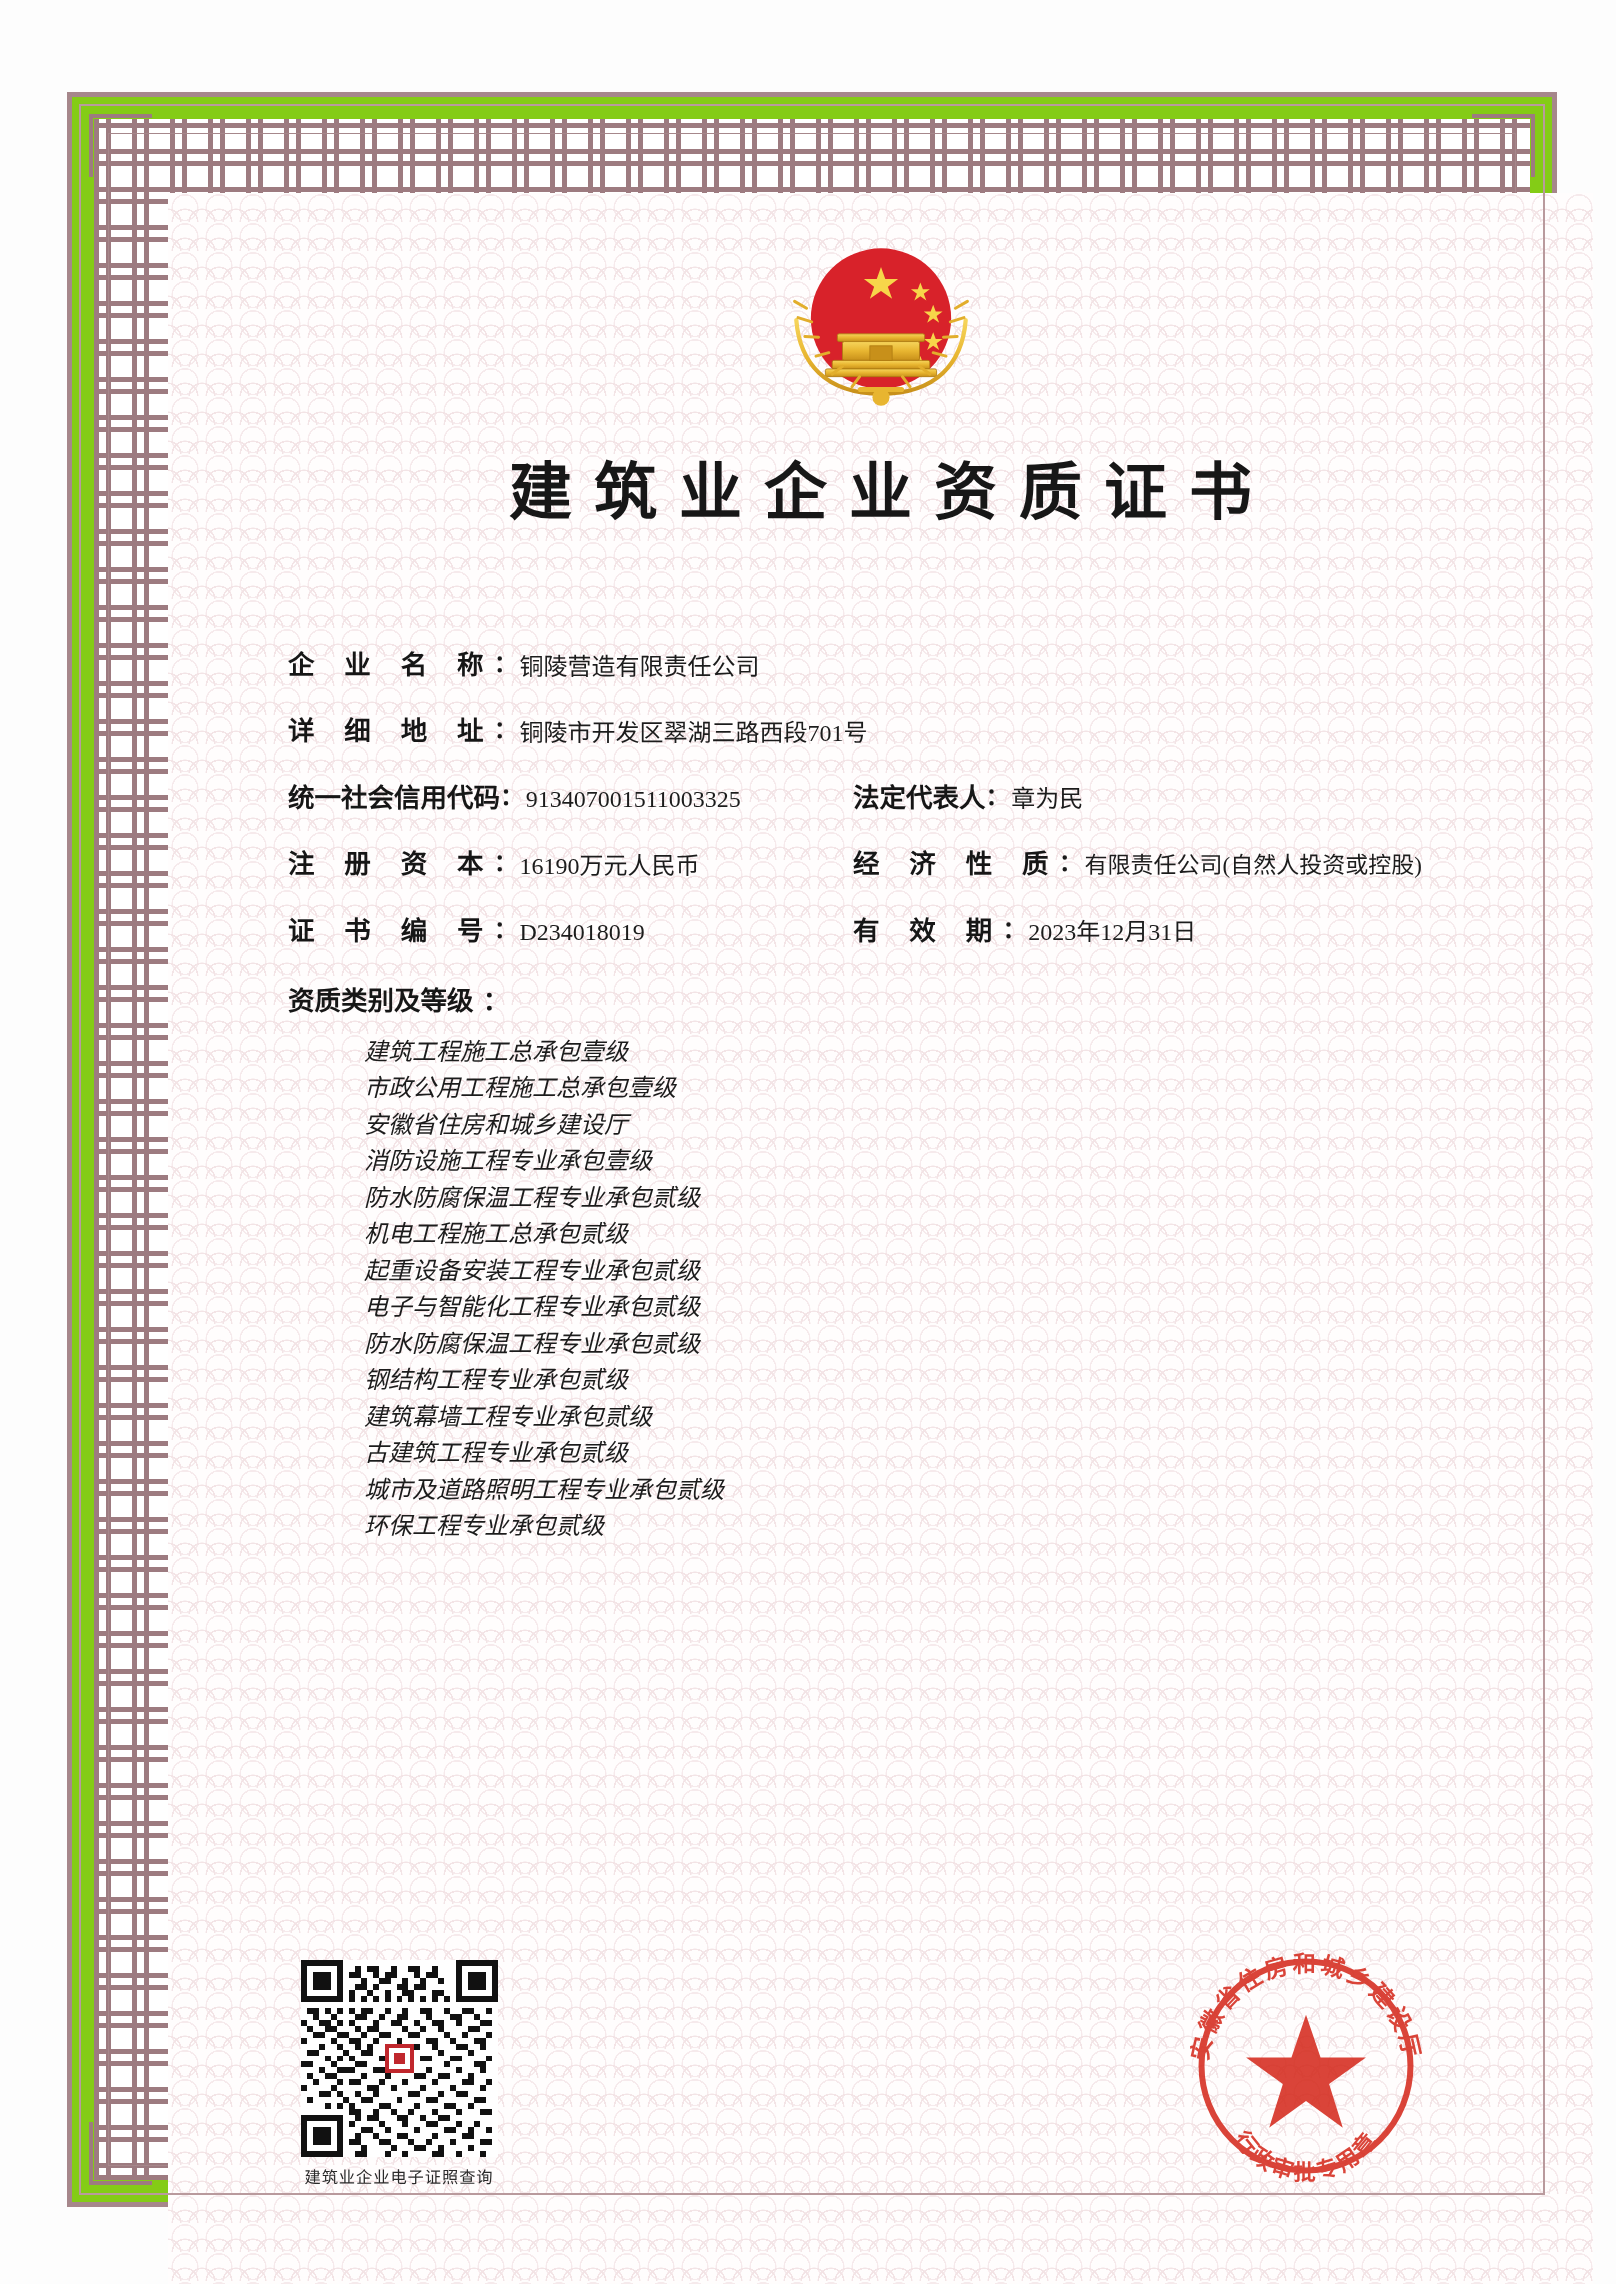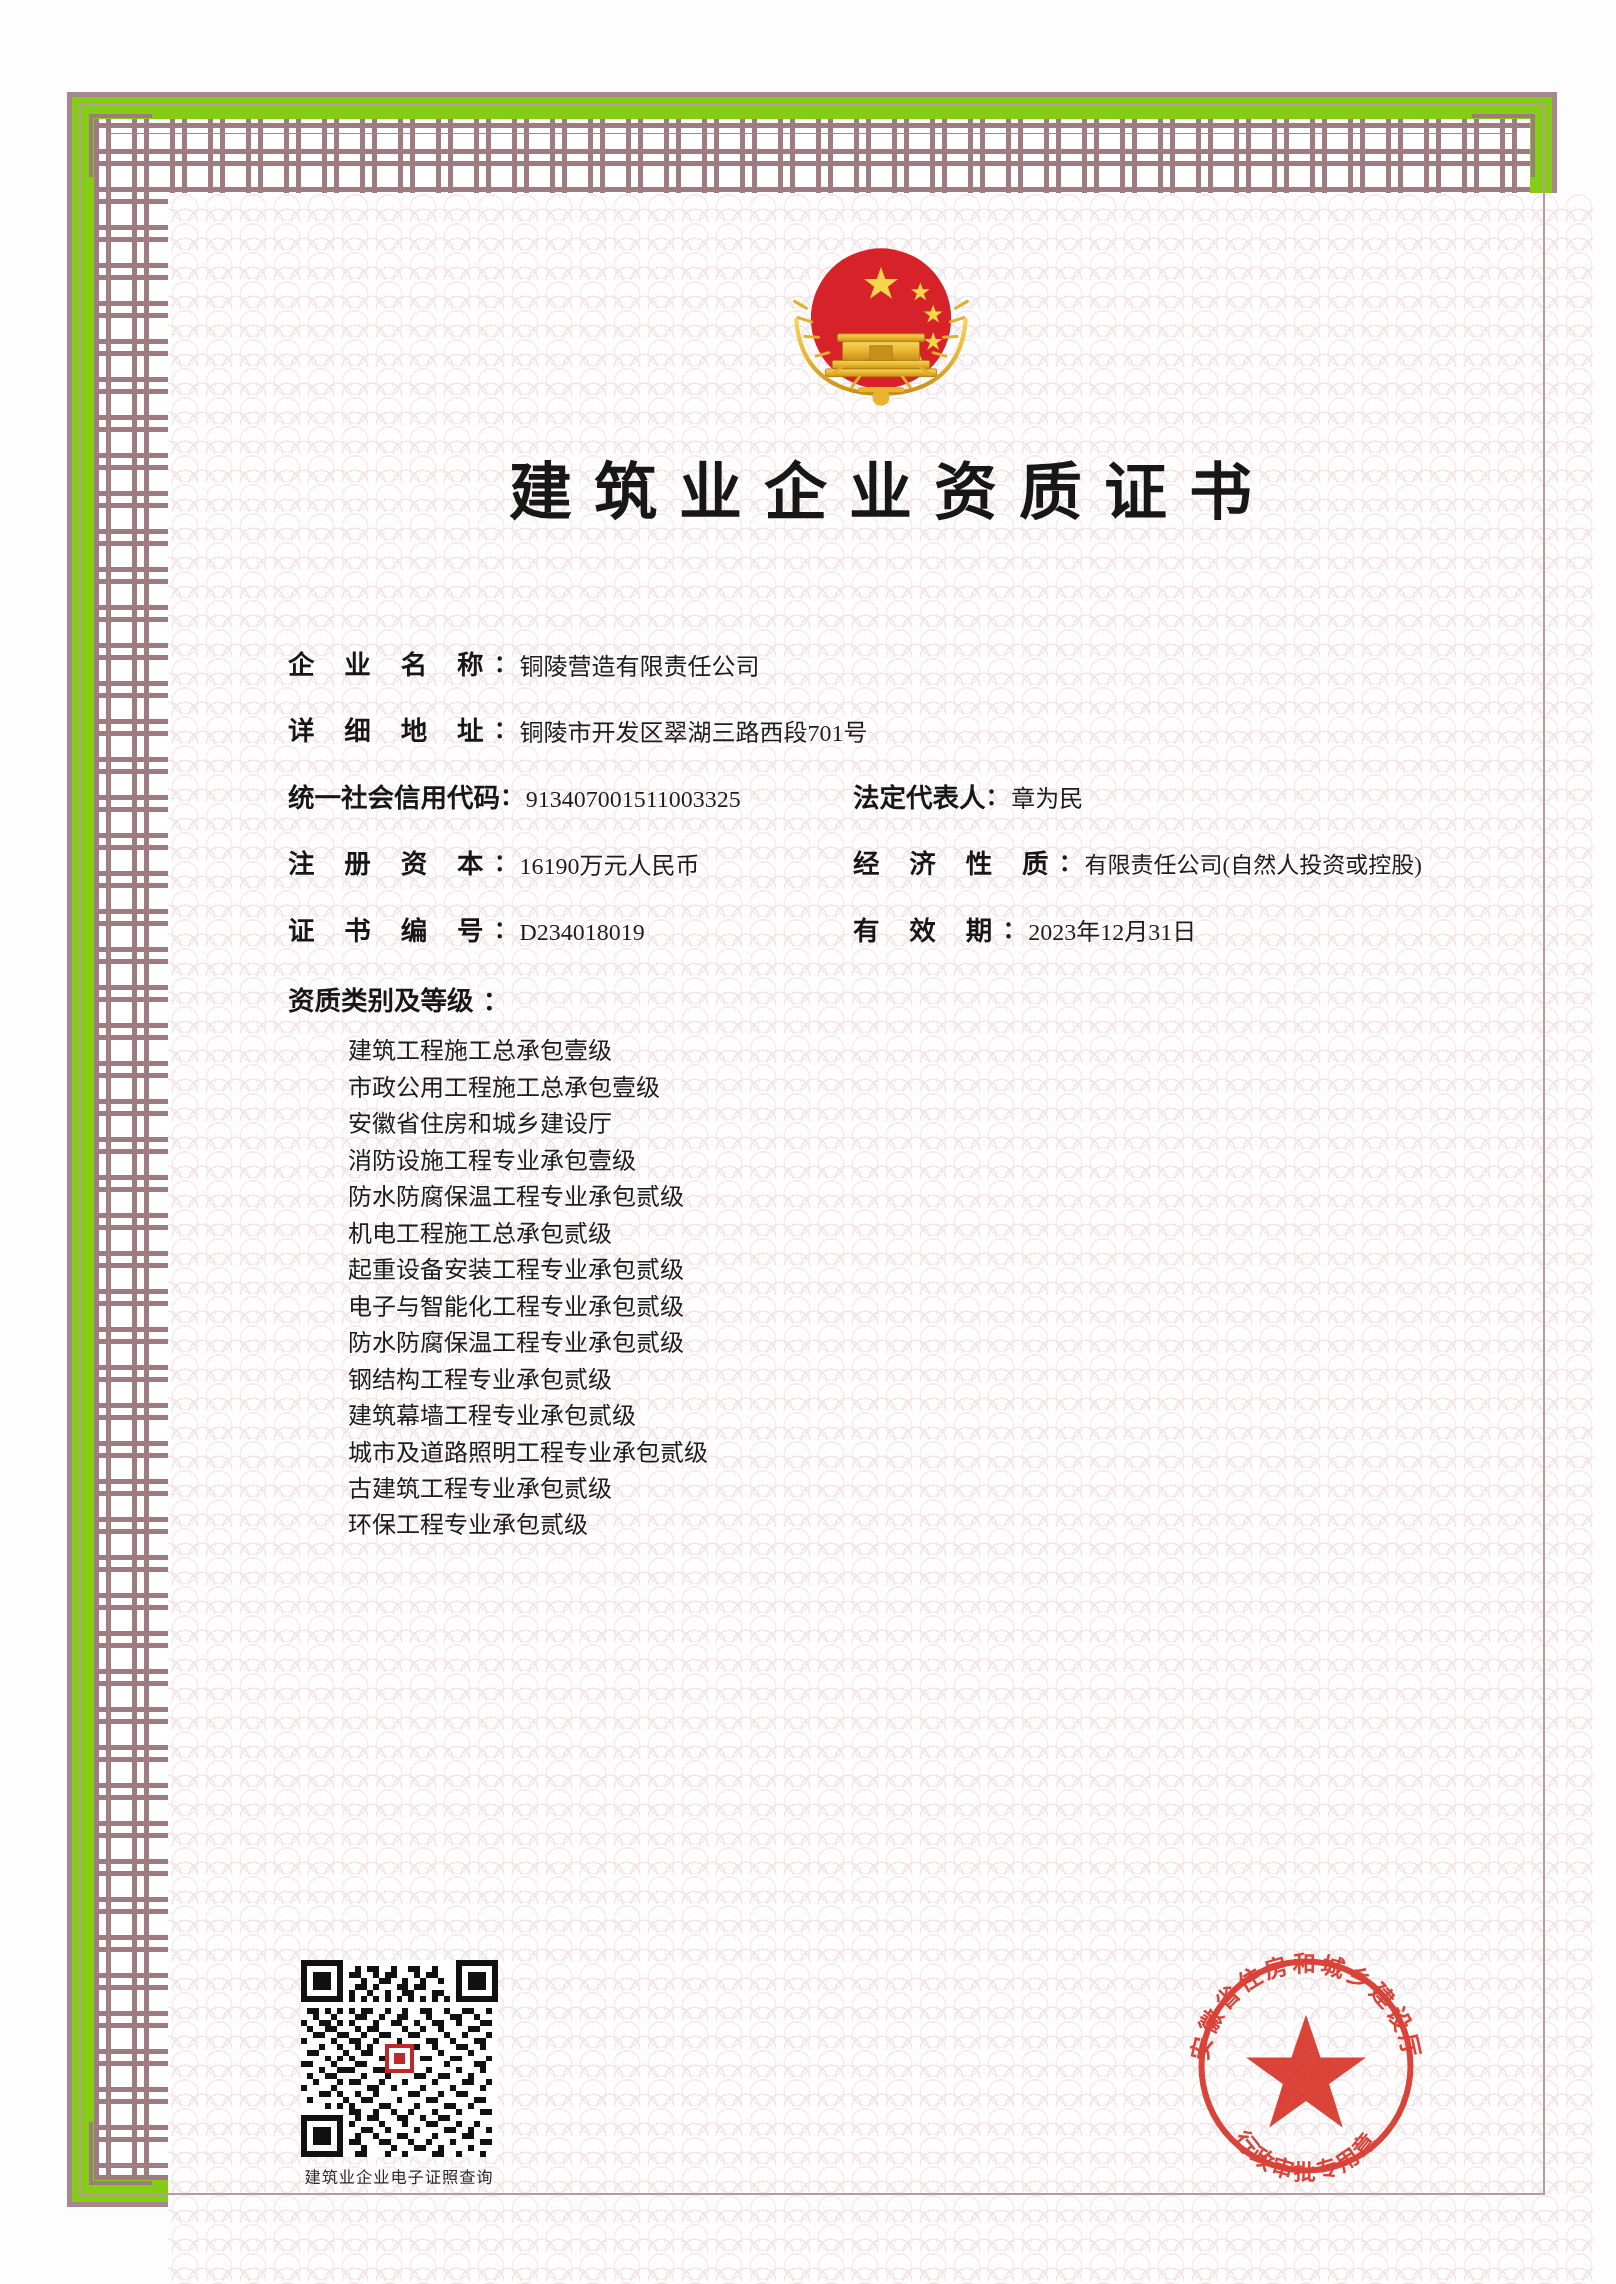--- a/index.html
+++ b/index.html
@@ -171,23 +171,24 @@
 
   .qual-title {
     font-size: 26.5px;
     font-weight: 700;
     color: #161616;
     margin-top: 13.7px;
     margin-bottom: 15.4px;
     font-family: "DejaVu Sans", "Liberation Sans", sans-serif;
   }
   .qual-list {
-    margin: 0;
+    margin: 16px;
     padding: 0 0 12px 60px;
     list-style: none;
+    font-style: italic;
   }
   .qual-list li {
     font-size: 24px;
     line-height: 1.52;
     color: #1c1c1c;
     font-family: "Liberation Serif", "DejaVu Serif", serif;
   }
 
   
   .qr-block {
@@ -381,22 +382,22 @@
           <li>市政公用工程施工总承包壹级</li>
           <li>安徽省住房和城乡建设厅</li>
           <li>消防设施工程专业承包壹级</li>
           <li>防水防腐保温工程专业承包贰级</li>
           <li>机电工程施工总承包贰级</li>
           <li>起重设备安装工程专业承包贰级</li>
           <li>电子与智能化工程专业承包贰级</li>
           <li>防水防腐保温工程专业承包贰级</li>
           <li>钢结构工程专业承包贰级</li>
           <li>建筑幕墙工程专业承包贰级</li>
+          <li>古建筑工程专业承包贰级</li>
           <li>城市及道路照明工程专业承包贰级</li>
-          <li>古建筑工程专业承包贰级</li>
           <li>环保工程专业承包贰级</li>
         </ul>
       </div>
 
       <div class="qr-block">
         <svg class="qr-img" viewBox="0 0 33 33" shape-rendering="crispEdges">
           <rect width="33" height="33" fill="#ffffff"></rect>
           <g fill="#111111">
 
             <rect x="0" y="0" width="7" height="1"></rect>

